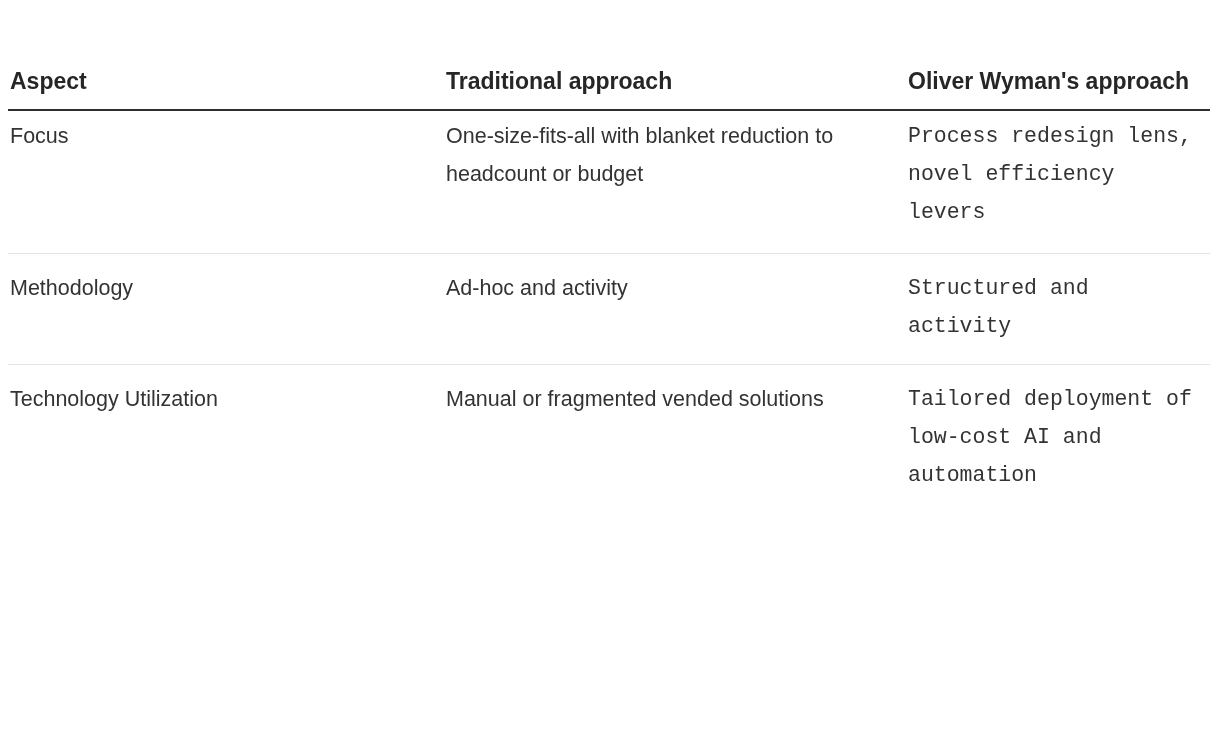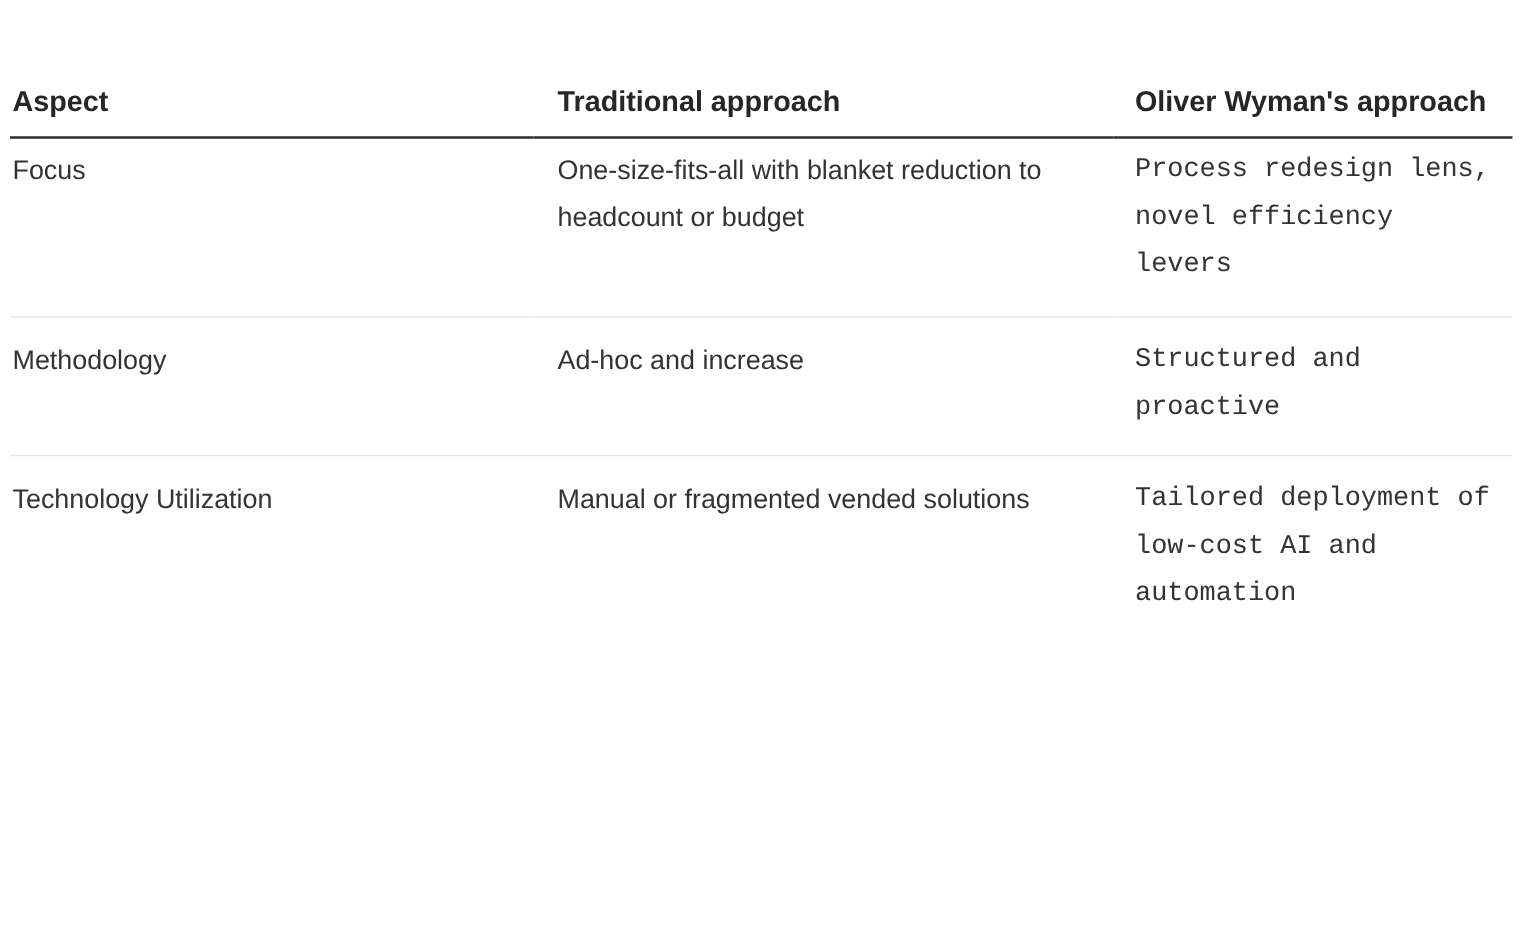--- a/index.html
+++ b/index.html
@@ -81,22 +81,22 @@
     </tr>
   </thead>
   <tbody>
     <tr class="r-focus">
       <td class="c1">Focus</td>
       <td class="c2">One-size-fits-all with blanket reduction to headcount or budget</td>
       <td class="c3">Process redesign lens, novel efficiency levers</td>
     </tr>
     <tr class="r-method">
       <td class="c1">Methodology</td>
-      <td class="c2">Ad-hoc and increase</td>
-      <td class="c3">Structured and proactive</td>
+      <td class="c2">Ad-hoc and activity</td>
+      <td class="c3">Structured and activity</td>
     </tr>
     <tr class="r-tech">
       <td class="c1">Technology Utilization</td>
       <td class="c2">Manual or fragmented vended solutions</td>
       <td class="c3">Tailored deployment of low-cost AI and automation</td>
     </tr>
   </tbody>
 </table>
 
 </body></html>

